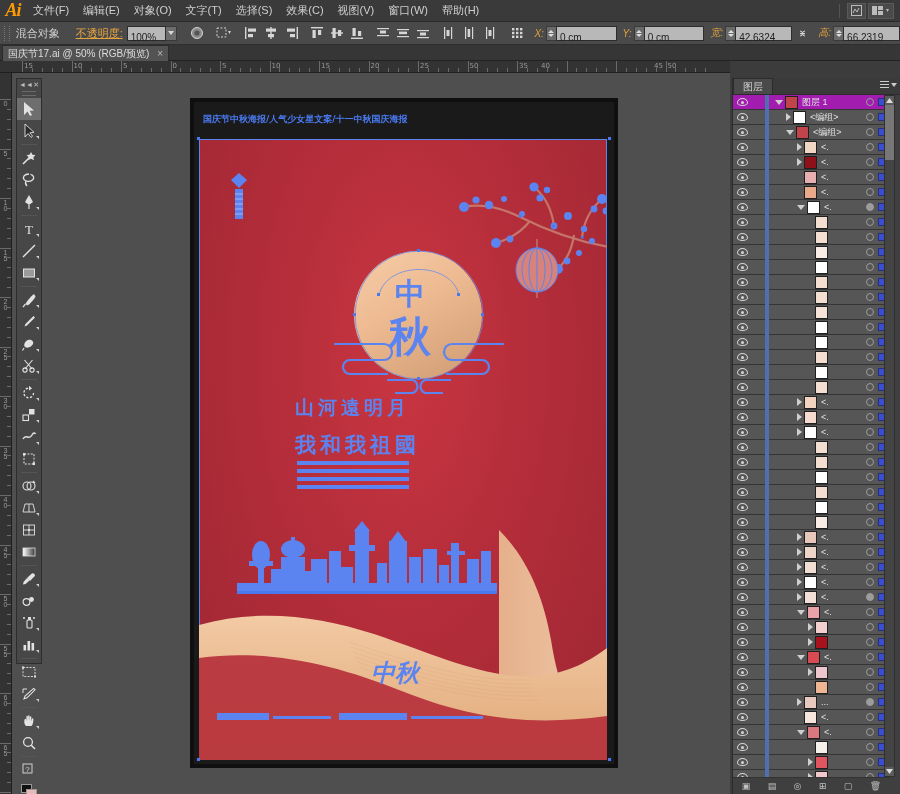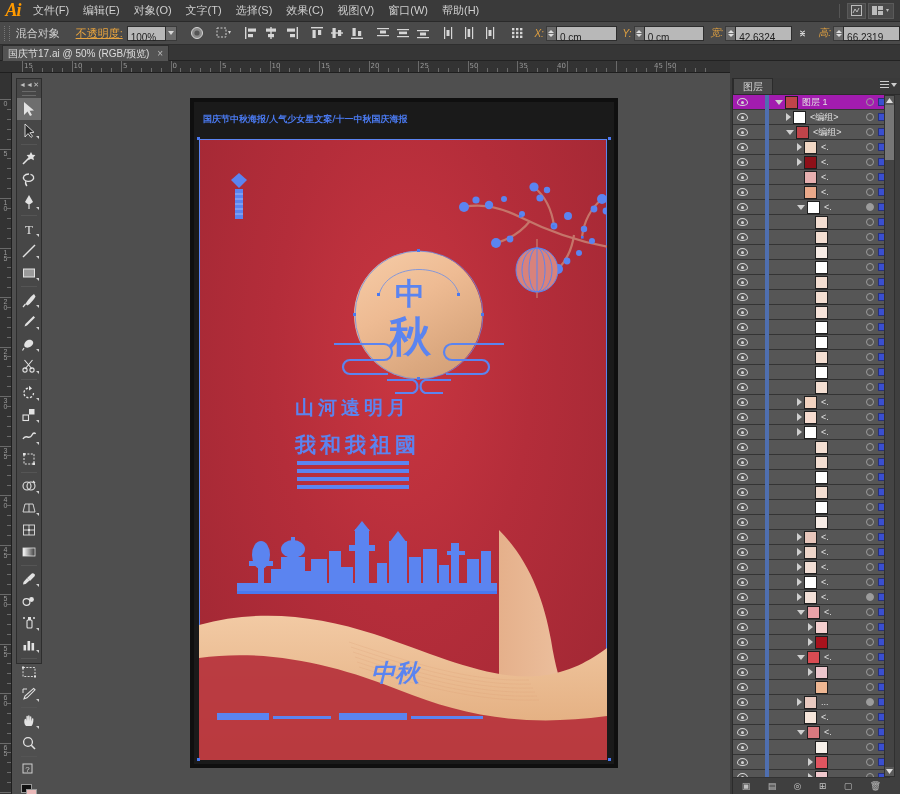--- a/index.html
+++ b/index.html
@@ -484,21 +484,21 @@
       <div class="rtick" style="left: 487.3px; top: 7px; width: 1px; height: 5px;"></div>
       <div class="rtick" style="left: 497.2px; top: 7px; width: 1px; height: 5px;"></div>
       <div class="rtick" style="left: 507.1px; top: 7px; width: 1px; height: 5px;"></div>
       <div class="rtick" style="left: 517px; top: 0px; width: 1px; height: 12px;"></div>
       <div class="rnum" style="left: 519px; top: 1px;">35</div>
       <div class="rtick" style="left: 526.9px; top: 7px; width: 1px; height: 5px;"></div>
       <div class="rtick" style="left: 536.8px; top: 7px; width: 1px; height: 5px;"></div>
       <div class="rtick" style="left: 546.7px; top: 7px; width: 1px; height: 5px;"></div>
       <div class="rtick" style="left: 556.6px; top: 7px; width: 1px; height: 5px;"></div>
       <div class="rtick" style="left: 566.5px; top: 0px; width: 1px; height: 12px;"></div>
-      <div class="rnum" style="left: 557px; top: 1px;">40</div>
+      <div class="rnum" style="left: 541px; top: 1px;">40</div>
       <div class="rtick" style="left: 576.4px; top: 7px; width: 1px; height: 5px;"></div>
       <div class="rtick" style="left: 586.3px; top: 7px; width: 1px; height: 5px;"></div>
       <div class="rtick" style="left: 596.2px; top: 7px; width: 1px; height: 5px;"></div>
       <div class="rtick" style="left: 606.1px; top: 7px; width: 1px; height: 5px;"></div>
       <div class="rtick" style="left: 616px; top: 0px; width: 1px; height: 12px;"></div>
       <div class="rnum" style="left: 618px; top: 1px; margin-left: 36px;">45</div>
       <div class="rtick" style="left: 625.9px; top: 7px; width: 1px; height: 5px;"></div>
       <div class="rtick" style="left: 635.8px; top: 7px; width: 1px; height: 5px;"></div>
       <div class="rtick" style="left: 645.7px; top: 7px; width: 1px; height: 5px;"></div>
       <div class="rtick" style="left: 655.6px; top: 7px; width: 1px; height: 5px;"></div>

